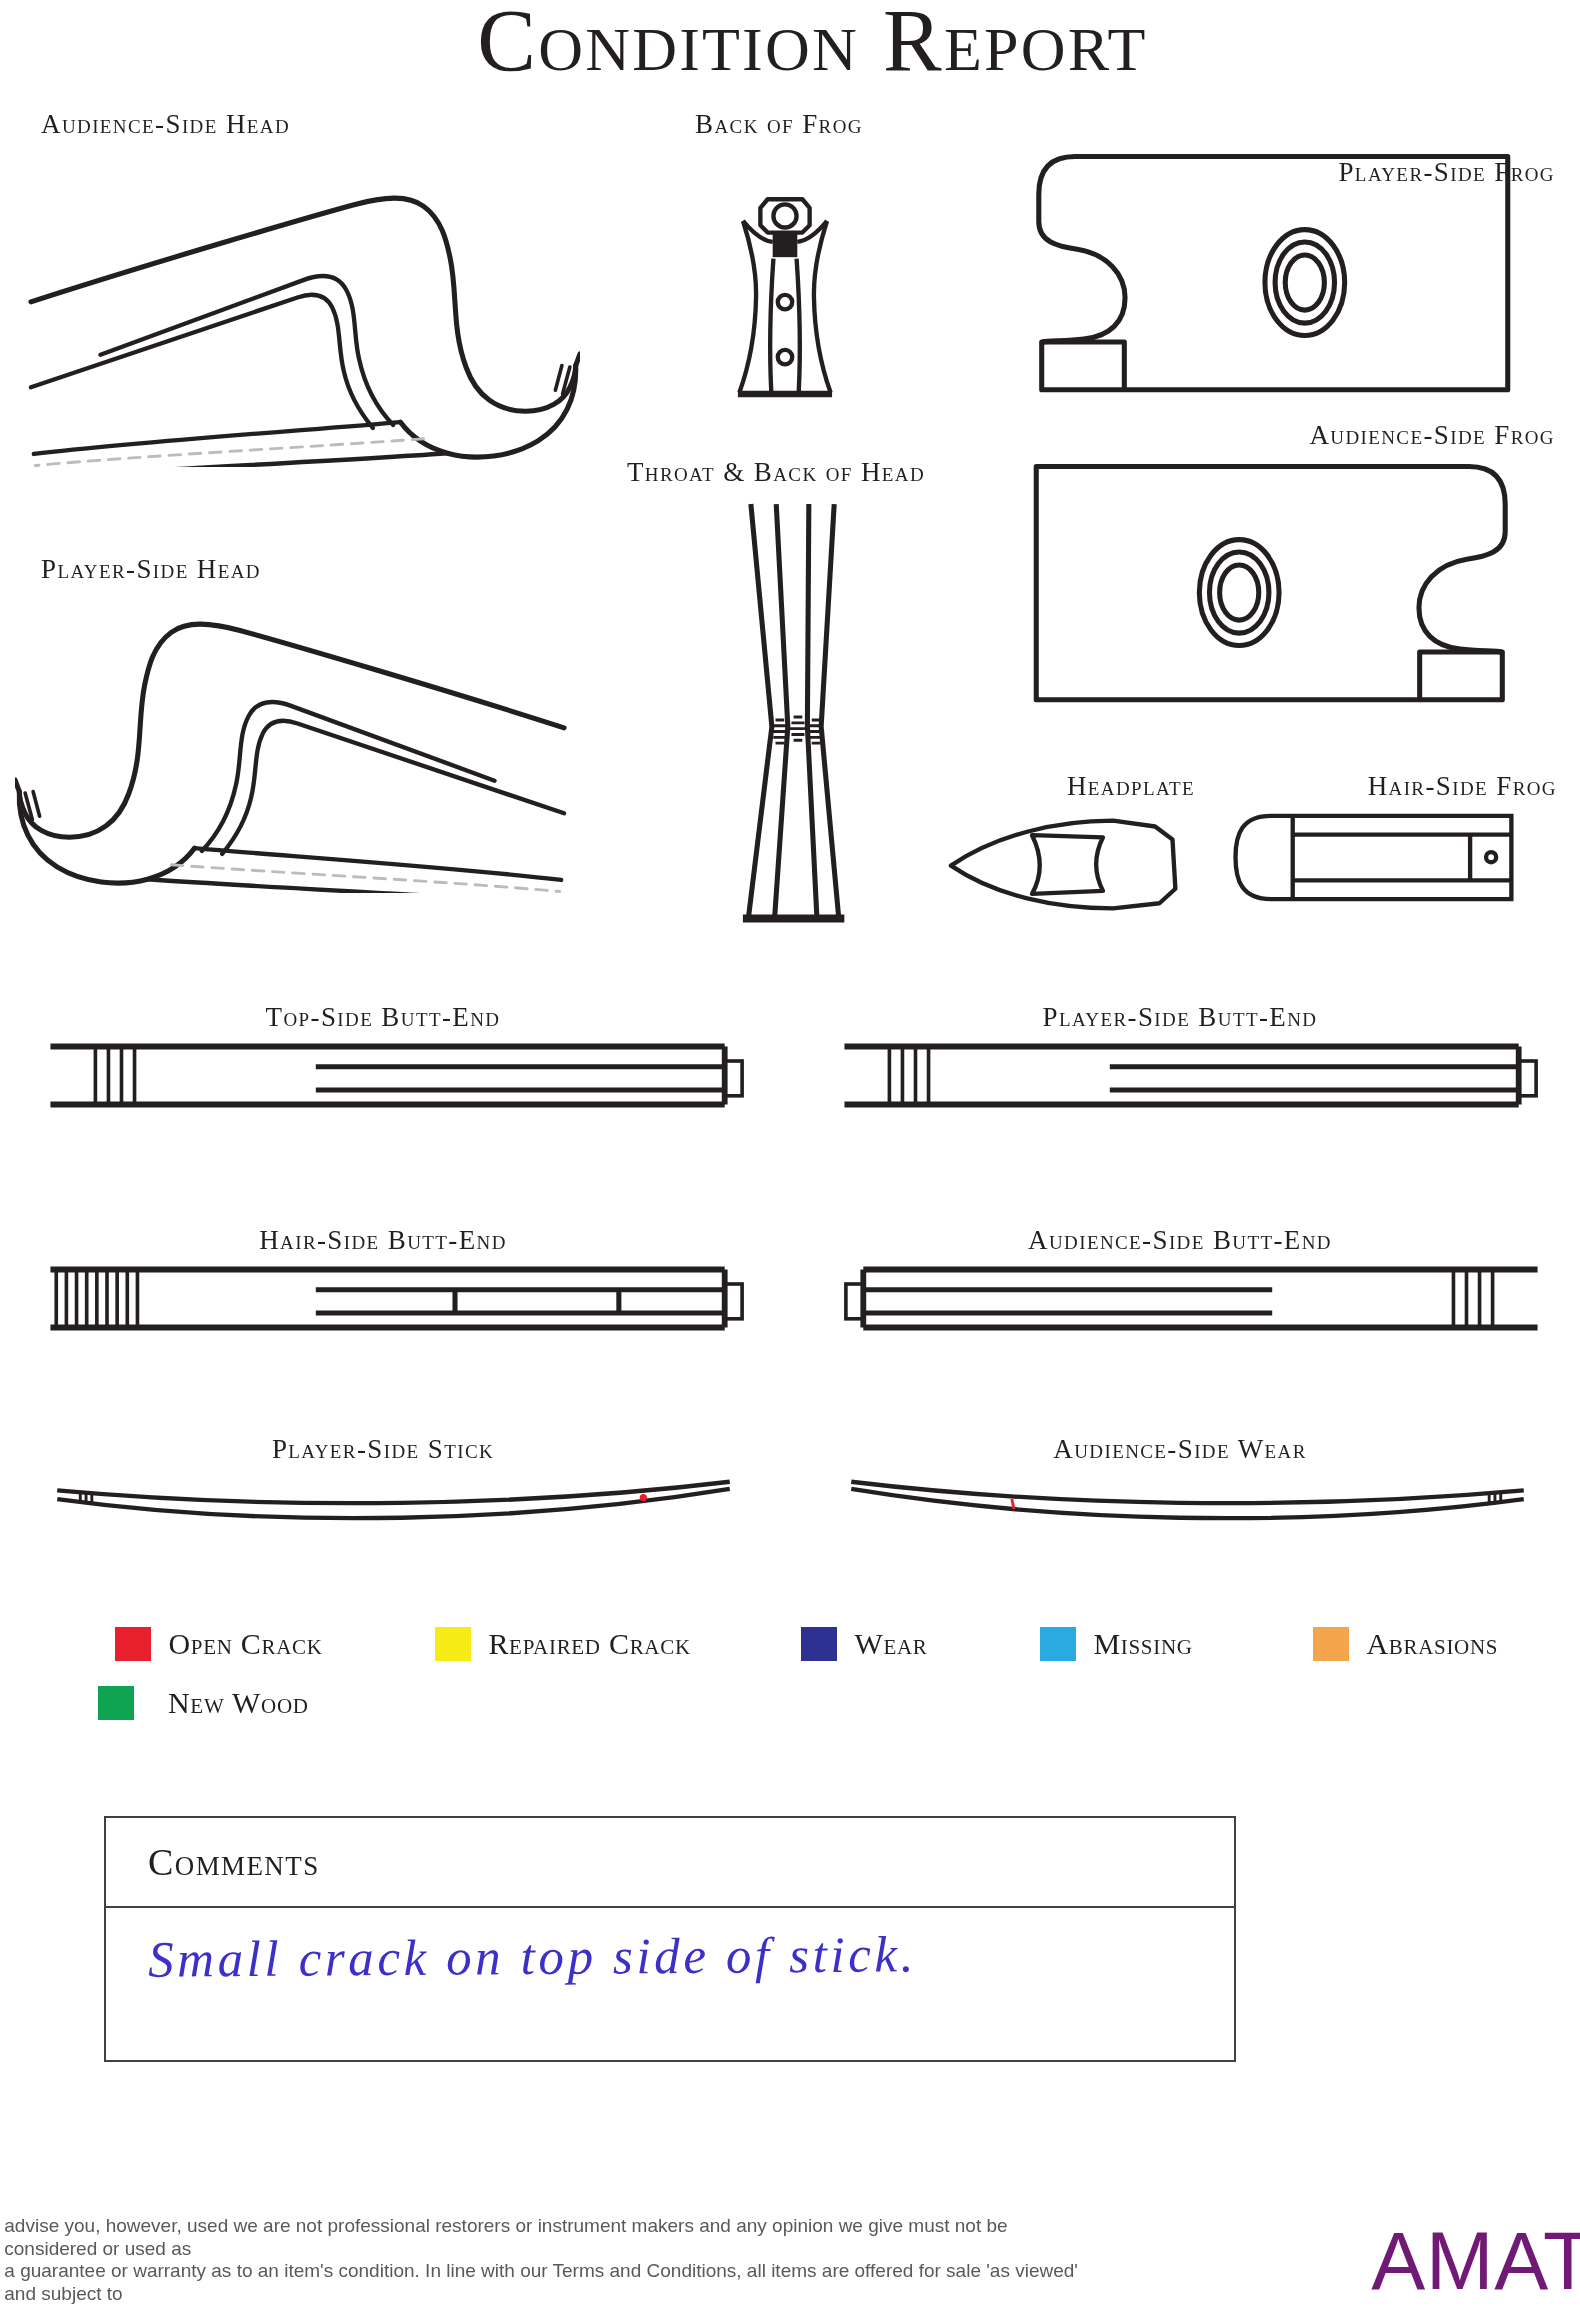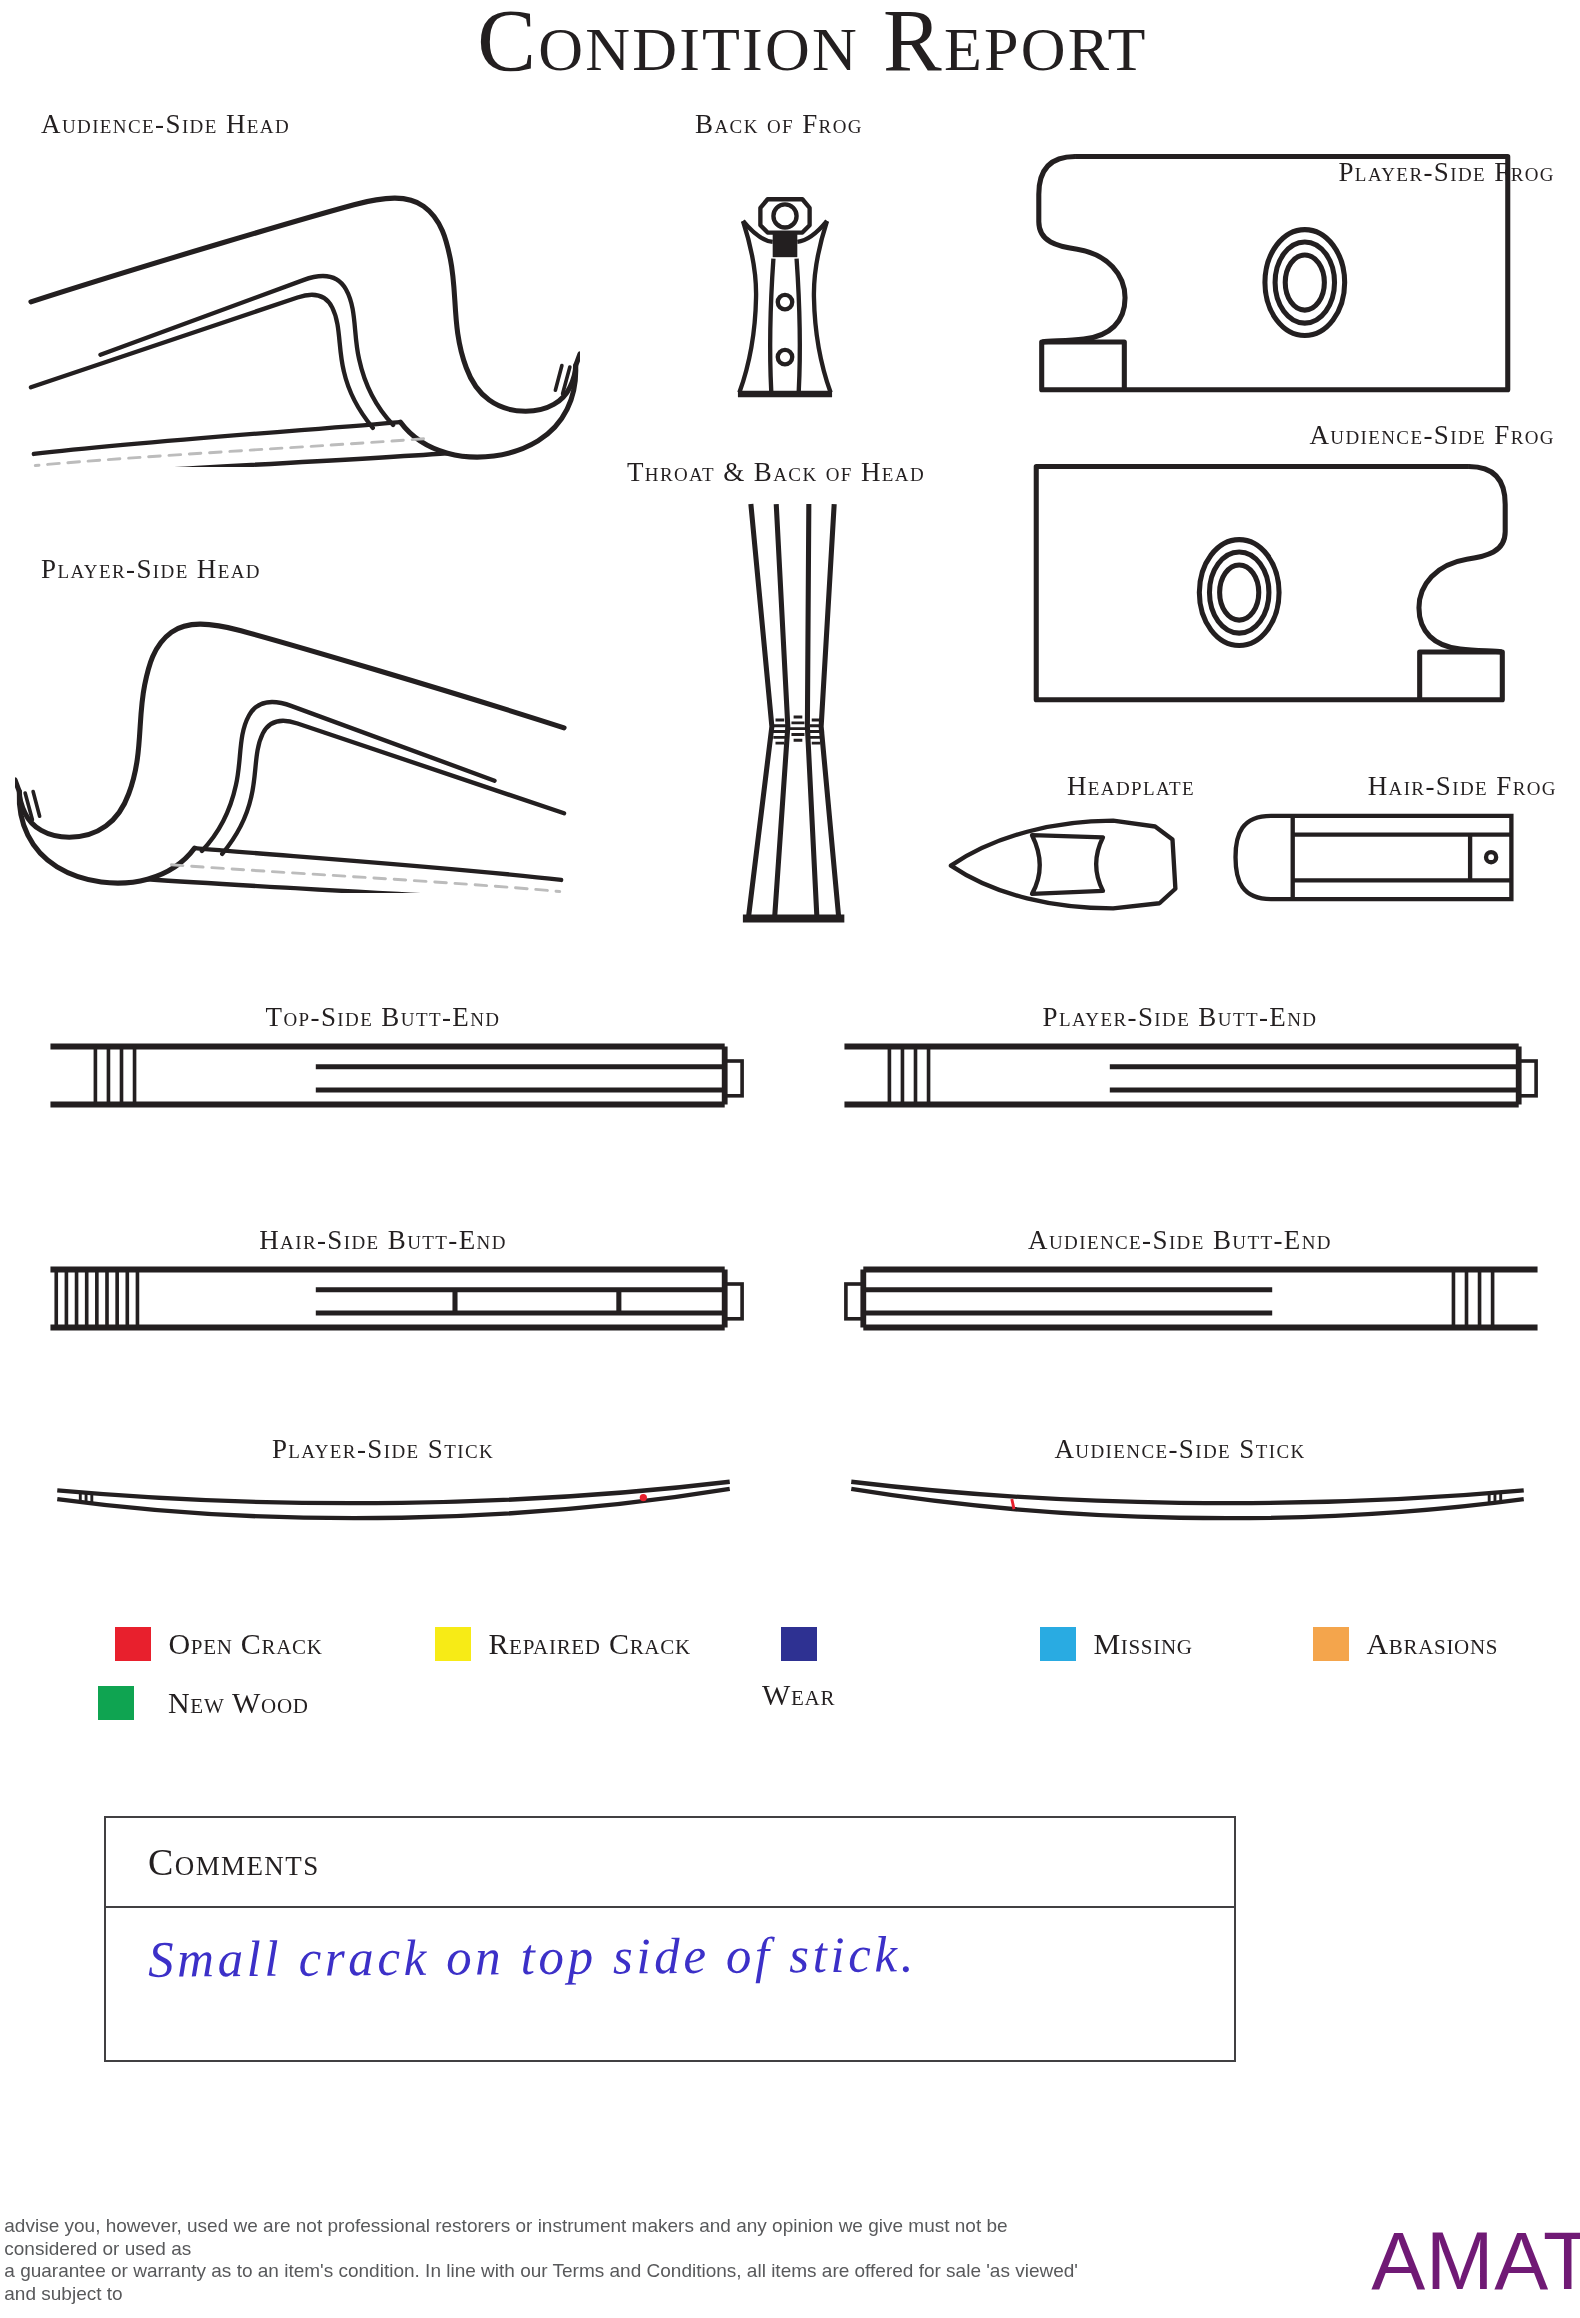--- a/index.html
+++ b/index.html
@@ -39,21 +39,21 @@
   <div class="dlabel" style="right:70px;top:420px;">Audience-Side Frog</div>
   <div class="dlabel" style="left:41px;top:518px;margin-top:36px;">Player-Side Head</div>
   <div class="dlabel center" style="left:776px;top:457px;">Throat &amp; Back of Head</div>
   <div class="dlabel center" style="left:1131px;top:771px;">Headplate</div>
   <div class="dlabel" style="right:68px;top:771px;">Hair-Side Frog</div>
   <div class="dlabel center" style="left:383px;top:1002px;">Top-Side Butt-End</div>
   <div class="dlabel center" style="left:1180px;top:1002px;">Player-Side Butt-End</div>
   <div class="dlabel center" style="left:383px;top:1225px;">Hair-Side Butt-End</div>
   <div class="dlabel center" style="left:1180px;top:1225px;">Audience-Side Butt-End</div>
   <div class="dlabel center" style="left:383px;top:1434px;">Player-Side Stick</div>
-  <div class="dlabel center" style="left:1180px;top:1434px;">Audience-Side Stick</div>
+  <div class="dlabel center" style="left:1180px;top:1434px;">Audience-Side Wear</div>
 
   <svg class="diagram" style="left:14.5px;top:141px;" width="565" height="326" viewBox="0 0 780 450">
     <g id="head-shape" fill="none" stroke="#231f20" stroke-width="7" stroke-linecap="round" stroke-linejoin="round">
       <path d="M 22 222 C 190 168 402 106 468 88 C 512 76 543 75 564 90 C 589 108 596 138 601 163
                C 611 212 603 260 623 313 C 637 352 666 373 705 373 C 736 373 757 359 766 340
                C 772 328 774 316 774 310 L 780 294"></path>
       <path d="M 756 349 L 766 312" stroke-width="5"></path>
       <path d="M 746 344 L 755 310" stroke-width="5"></path>
       <path d="M 774 310 C 776 354 758 392 722 414 C 686 436 637 442 597 431 C 568 423 546 407 532 388"></path>
       <path d="M 532 388 C 420 398 180 414 26 432" stroke-width="6"></path>
@@ -176,21 +176,21 @@
   </svg>
 
   <div class="legend-item" style="left:115px;top:1627px;">
     <span class="swatch" style="background: rgb(232, 32, 45);"></span>
     <span class="legend-label">Open Crack</span>
   </div>
   <div class="legend-item" style="left:435px;top:1627px;">
     <span class="swatch" style="background: rgb(247, 235, 22);"></span>
     <span class="legend-label">Repaired Crack</span>
   </div>
-  <div class="legend-item" style="left:762px;top:1627px;flex-direction:column;">
+  <div class="legend-item" style="left:801px;top:1627px;">
     <span class="swatch" style="background: rgb(46, 49, 146);"></span>
     <span class="legend-label">Wear</span>
   </div>
   <div class="legend-item" style="left:1040px;top:1627px;">
     <span class="swatch" style="background: rgb(41, 171, 226);"></span>
     <span class="legend-label">Missing</span>
   </div>
   <div class="legend-item" style="left:1313px;top:1627px;">
     <span class="swatch" style="background: rgb(244, 165, 76);"></span>
     <span class="legend-label">Abrasions</span>

